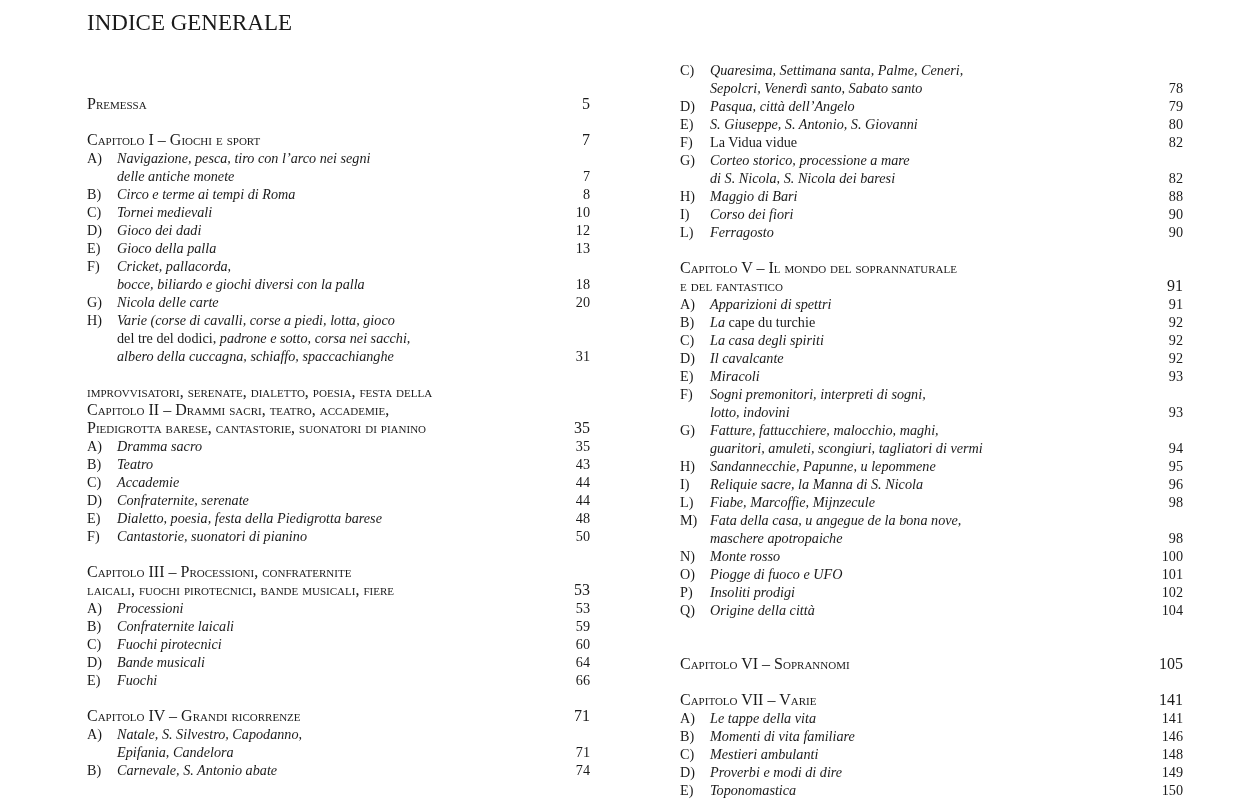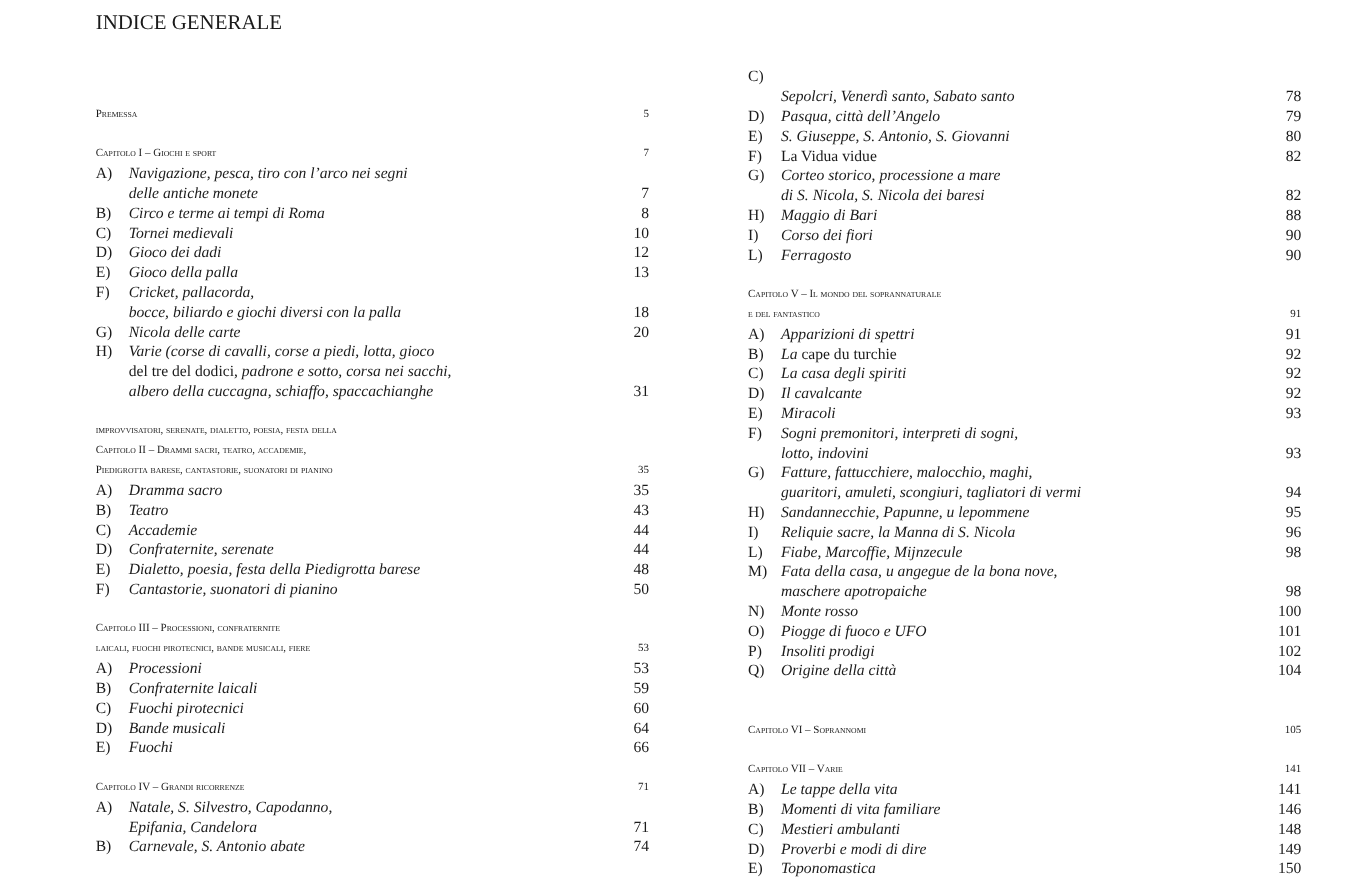--- a/index.html
+++ b/index.html
@@ -1,29 +1,29 @@
 <!DOCTYPE html>
 <html><head>
 <meta charset="utf-8">
 <style>
   html, body { margin:0; padding:0; background:#fff; }
   body { width:1238px; height:800px; position:relative; overflow:hidden;
          font-family:"Liberation Serif","DejaVu Serif",serif; color:#1a1a1a; }
-  .title { position:absolute; left:87px; top:10px; font-size:19px; letter-spacing:0; }
+  .title { position:absolute; left:87px; top:10px; font-size:23px; letter-spacing:0; }
   .col { position:absolute; }
   #col-left { left:87px; top:95px; width:503px; }
   #col-right { left:680px; top:61px; width:503px; }
   .entry { position:relative; }
   .line { position:relative; height:18px; line-height:18px; font-size:14.2px; white-space:nowrap; }
   .line .txt { position:absolute; left:0; }
   .sub .line .txt { left:30px; }
   .letter { position:absolute; left:0; font-style:normal; }
   .page { position:absolute; right:0; font-style:normal; }
   .chap .line .txt { font-variant:small-caps; }
-  .chap .line { font-size:10px; }
+  .chap .line { font-size:16px; }
   .gap { height:18px; }
   i { font-style:italic; }
 </style>
 </head>
 <body>
 
 <div class="title">INDICE GENERALE</div>
 <div class="col" id="col-left">
     <div class="entry chap">
       <div class="line">
@@ -228,20 +228,21 @@
         <span class="letter">B)</span>
         <span class="txt"><i>Carnevale, S. Antonio abate</i></span>
         <span class="page">74</span>
       </div>
     </div>
   </div>
 <div class="col" id="col-right">
     <div class="entry sub">
       <div class="line">
         <span class="letter">C)</span>
+        <span class="txt"><i>Quaresima, Settimana santa, Palme, Ceneri,</i></span>
       </div>
       <div class="line">
         <span class="txt"><i>Sepolcri, Venerdì santo, Sabato santo</i></span>
         <span class="page">78</span>
       </div>
     </div>
     <div class="entry sub">
       <div class="line">
         <span class="letter">D)</span>
         <span class="txt"><i>Pasqua, città dell’Angelo</i></span>

